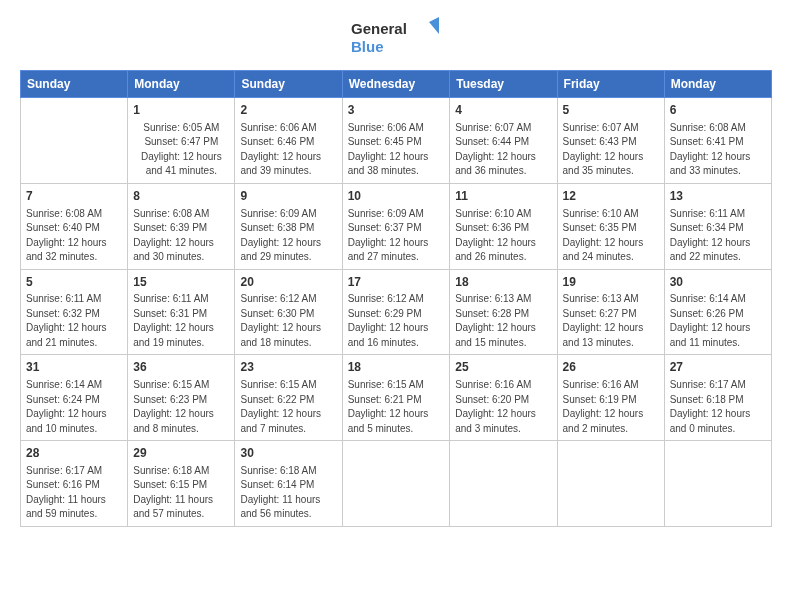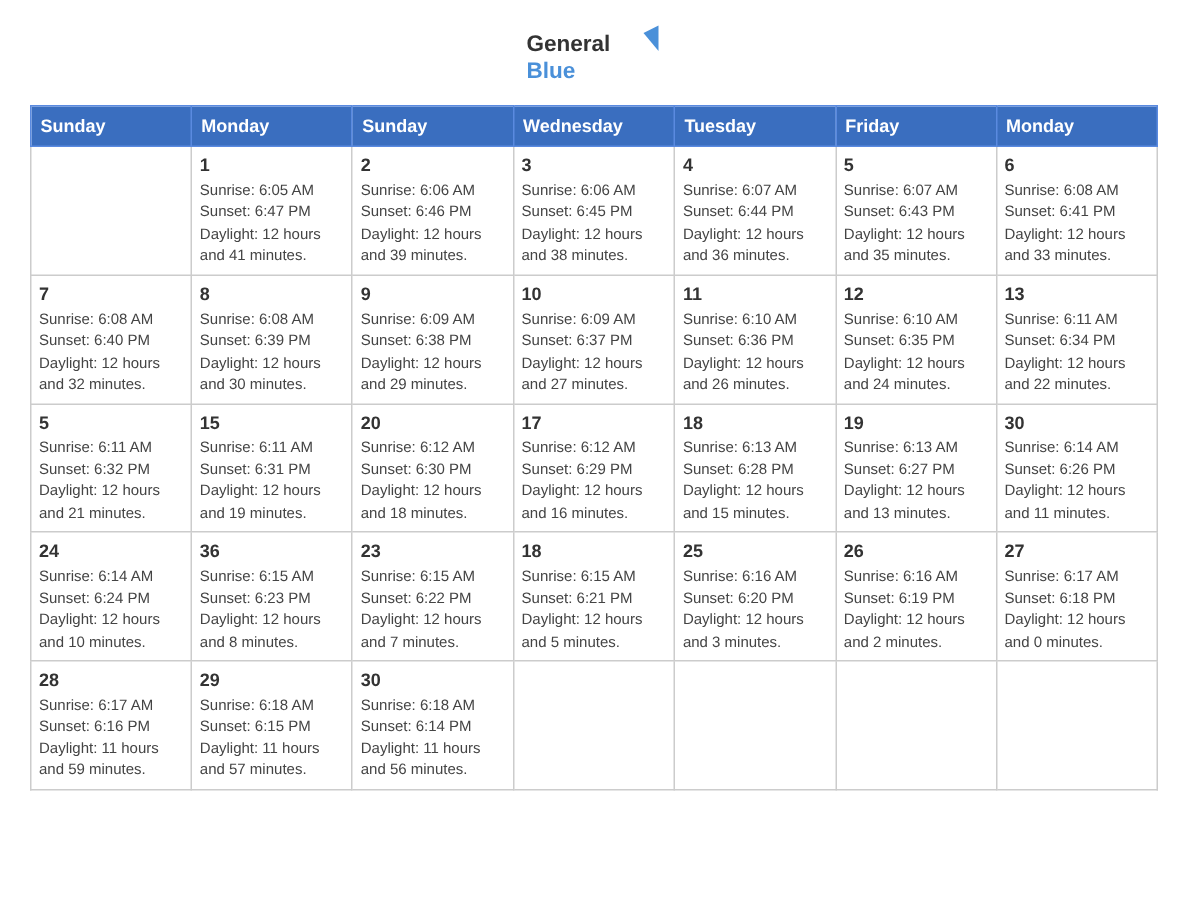--- a/index.html
+++ b/index.html
@@ -100,21 +100,21 @@
         <th>Tuesday</th>
         <th>Friday</th>
         <th>Monday</th>
       </tr>
   </thead>
   <tbody id="calendar-body">
   <tr>
         <td class="empty-cell"></td>
         <td>
           <span class="day-number">1</span>
-          <div class="day-info" style="white-space: pre-line;">Sunrise: 6:05 AM
+          <div class="day-info" style="white-space: pre-line; text-align: center;">Sunrise: 6:05 AM
 Sunset: 6:47 PM
 Daylight: 12 hours
 and 41 minutes.</div>
         </td>
         <td>
           <span class="day-number">2</span>
           <div class="day-info" style="white-space: pre-line;">Sunrise: 6:06 AM
 Sunset: 6:46 PM
 Daylight: 12 hours
 and 39 minutes.</div>
@@ -245,21 +245,21 @@
         <td>
           <span class="day-number">30</span>
           <div class="day-info" style="white-space: pre-line;">Sunrise: 6:14 AM
 Sunset: 6:26 PM
 Daylight: 12 hours
 and 11 minutes.</div>
         </td>
       </tr>
       <tr>
         <td>
-          <span class="day-number">24</span>
+          <span class="day-number">31</span>
           <div class="day-info" style="white-space: pre-line;">Sunrise: 6:14 AM
 Sunset: 6:24 PM
 Daylight: 12 hours
 and 10 minutes.</div>
         </td>
         <td>
           <span class="day-number">36</span>
           <div class="day-info" style="white-space: pre-line;">Sunrise: 6:15 AM
 Sunset: 6:23 PM
 Daylight: 12 hours

